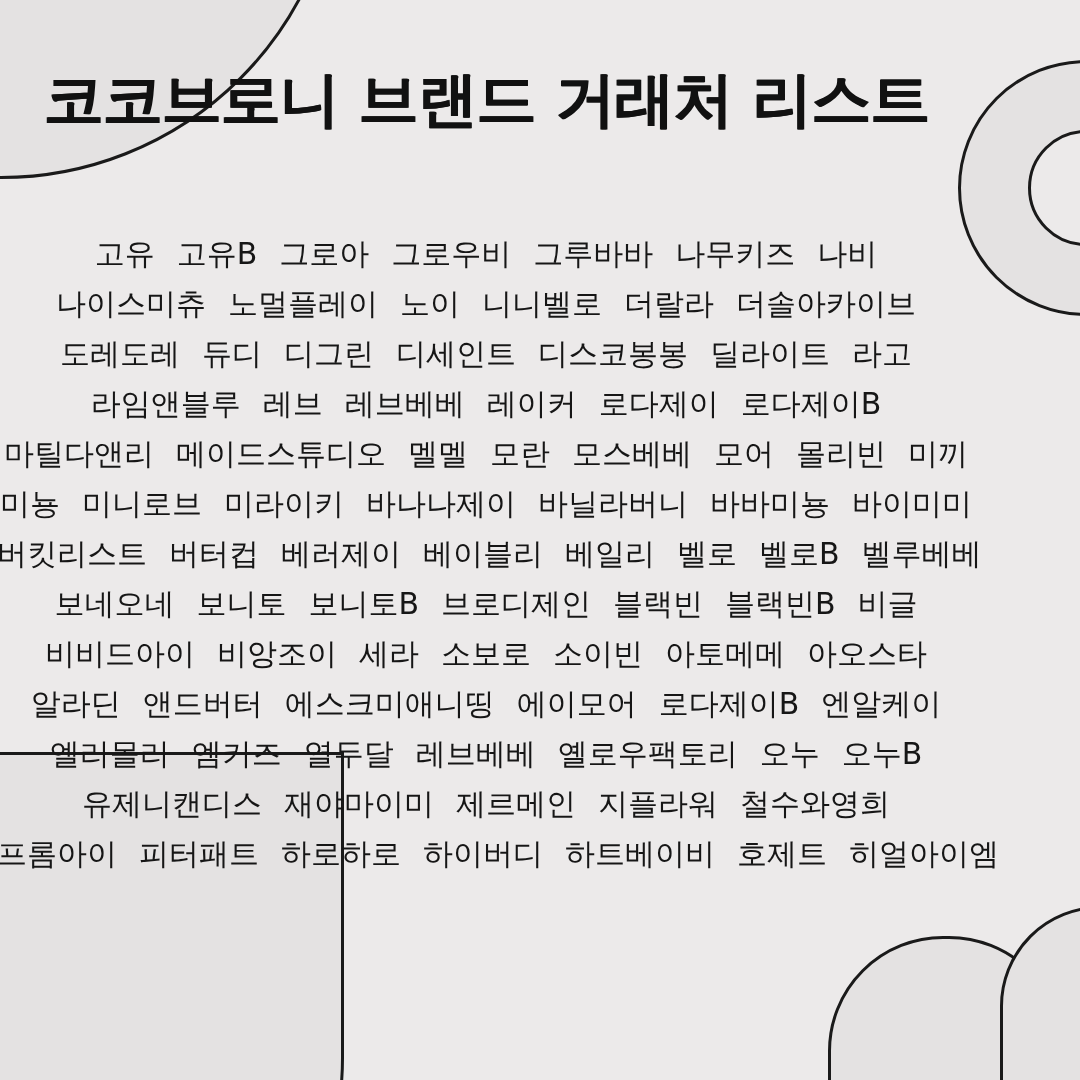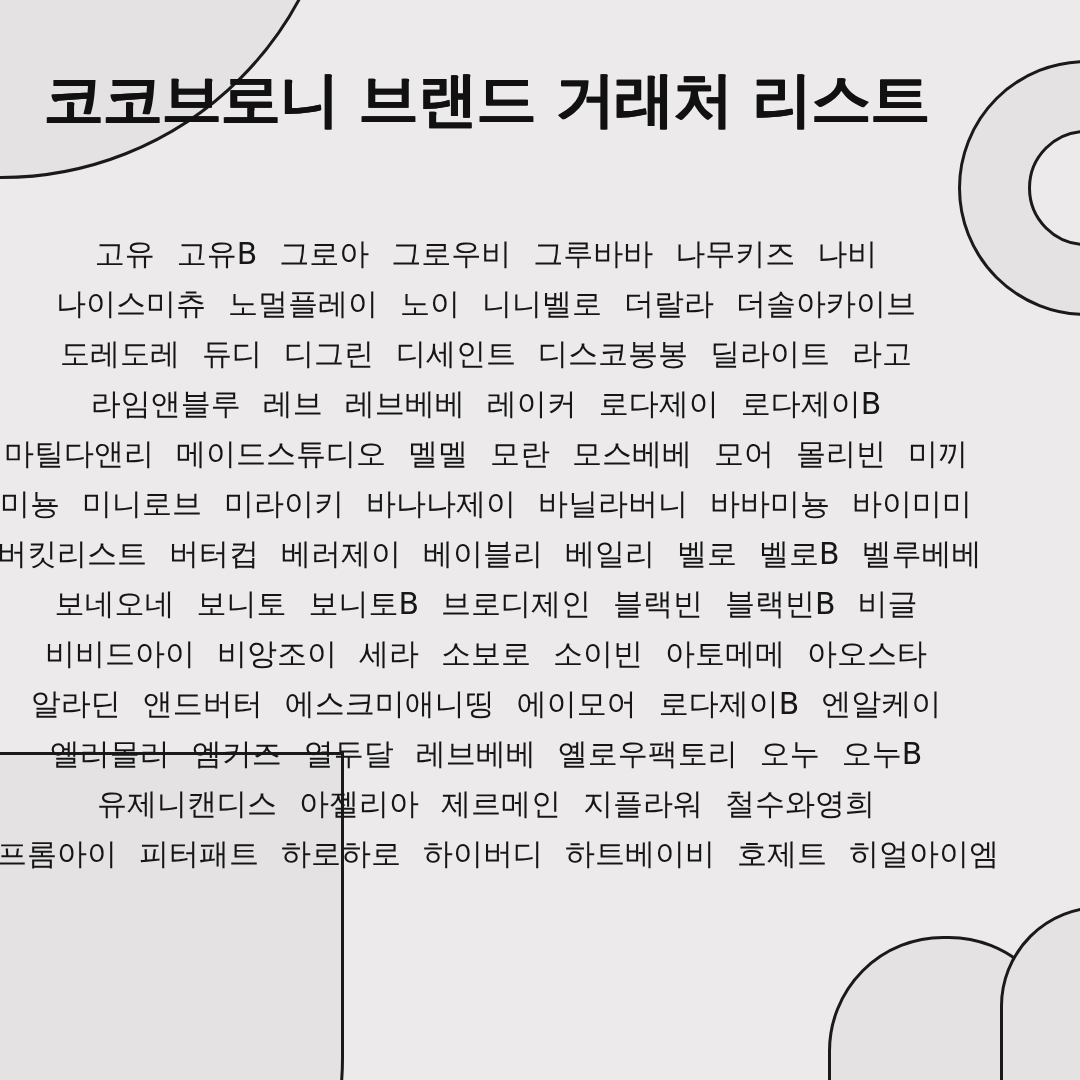--- a/index.html
+++ b/index.html
@@ -141,16 +141,16 @@
       <div class="brand-row"><span class="brand">나이스미츄</span><span class="brand">노멀플레이</span><span class="brand">노이</span><span class="brand">니니벨로</span><span class="brand">더랄라</span><span class="brand">더솔아카이브</span></div>
       <div class="brand-row"><span class="brand">도레도레</span><span class="brand">듀디</span><span class="brand">디그린</span><span class="brand">디세인트</span><span class="brand">디스코봉봉</span><span class="brand">딜라이트</span><span class="brand">라고</span></div>
       <div class="brand-row"><span class="brand">라임앤블루</span><span class="brand">레브</span><span class="brand">레브베베</span><span class="brand">레이커</span><span class="brand">로다제이</span><span class="brand">로다제이B</span></div>
       <div class="brand-row"><span class="brand">마틸다앤리</span><span class="brand">메이드스튜디오</span><span class="brand">멜멜</span><span class="brand">모란</span><span class="brand">모스베베</span><span class="brand">모어</span><span class="brand">몰리빈</span><span class="brand">미끼</span></div>
       <div class="brand-row"><span class="brand">미뇽</span><span class="brand">미니로브</span><span class="brand">미라이키</span><span class="brand">바나나제이</span><span class="brand">바닐라버니</span><span class="brand">바바미뇽</span><span class="brand">바이미미</span></div>
       <div class="brand-row"><span class="brand">버킷리스트</span><span class="brand">버터컵</span><span class="brand">베러제이</span><span class="brand">베이블리</span><span class="brand">베일리</span><span class="brand">벨로</span><span class="brand">벨로B</span><span class="brand">벨루베베</span></div>
       <div class="brand-row"><span class="brand">보네오네</span><span class="brand">보니토</span><span class="brand">보니토B</span><span class="brand">브로디제인</span><span class="brand">블랙빈</span><span class="brand">블랙빈B</span><span class="brand">비글</span></div>
       <div class="brand-row"><span class="brand">비비드아이</span><span class="brand">비앙조이</span><span class="brand">세라</span><span class="brand">소보로</span><span class="brand">소이빈</span><span class="brand">아토메메</span><span class="brand">아오스타</span></div>
       <div class="brand-row"><span class="brand">알라딘</span><span class="brand">앤드버터</span><span class="brand">에스크미애니띵</span><span class="brand">에이모어</span><span class="brand">로다제이B</span><span class="brand">엔알케이</span></div>
       <div class="brand-row"><span class="brand">엘리몰리</span><span class="brand">엠키즈</span><span class="brand">열두달</span><span class="brand">레브베베</span><span class="brand">옐로우팩토리</span><span class="brand">오누</span><span class="brand">오누B</span></div>
-      <div class="brand-row"><span class="brand">유제니캔디스</span><span class="brand">아젤리아</span><span class="brand">제르메인</span><span class="brand">지플라워</span><span class="brand">철수와영희</span></div>
+      <div class="brand-row"><span class="brand">유제니캔디스</span><span class="brand">재야마이미</span><span class="brand">제르메인</span><span class="brand">지플라워</span><span class="brand">철수와영희</span></div>
       <div class="brand-row"><span class="brand">프롬아이</span><span class="brand">피터패트</span><span class="brand">하로하로</span><span class="brand">하이버디</span><span class="brand">하트베이비</span><span class="brand">호제트</span><span class="brand">히얼아이엠</span></div>
     </div>
 </div>
 
 </body></html>

